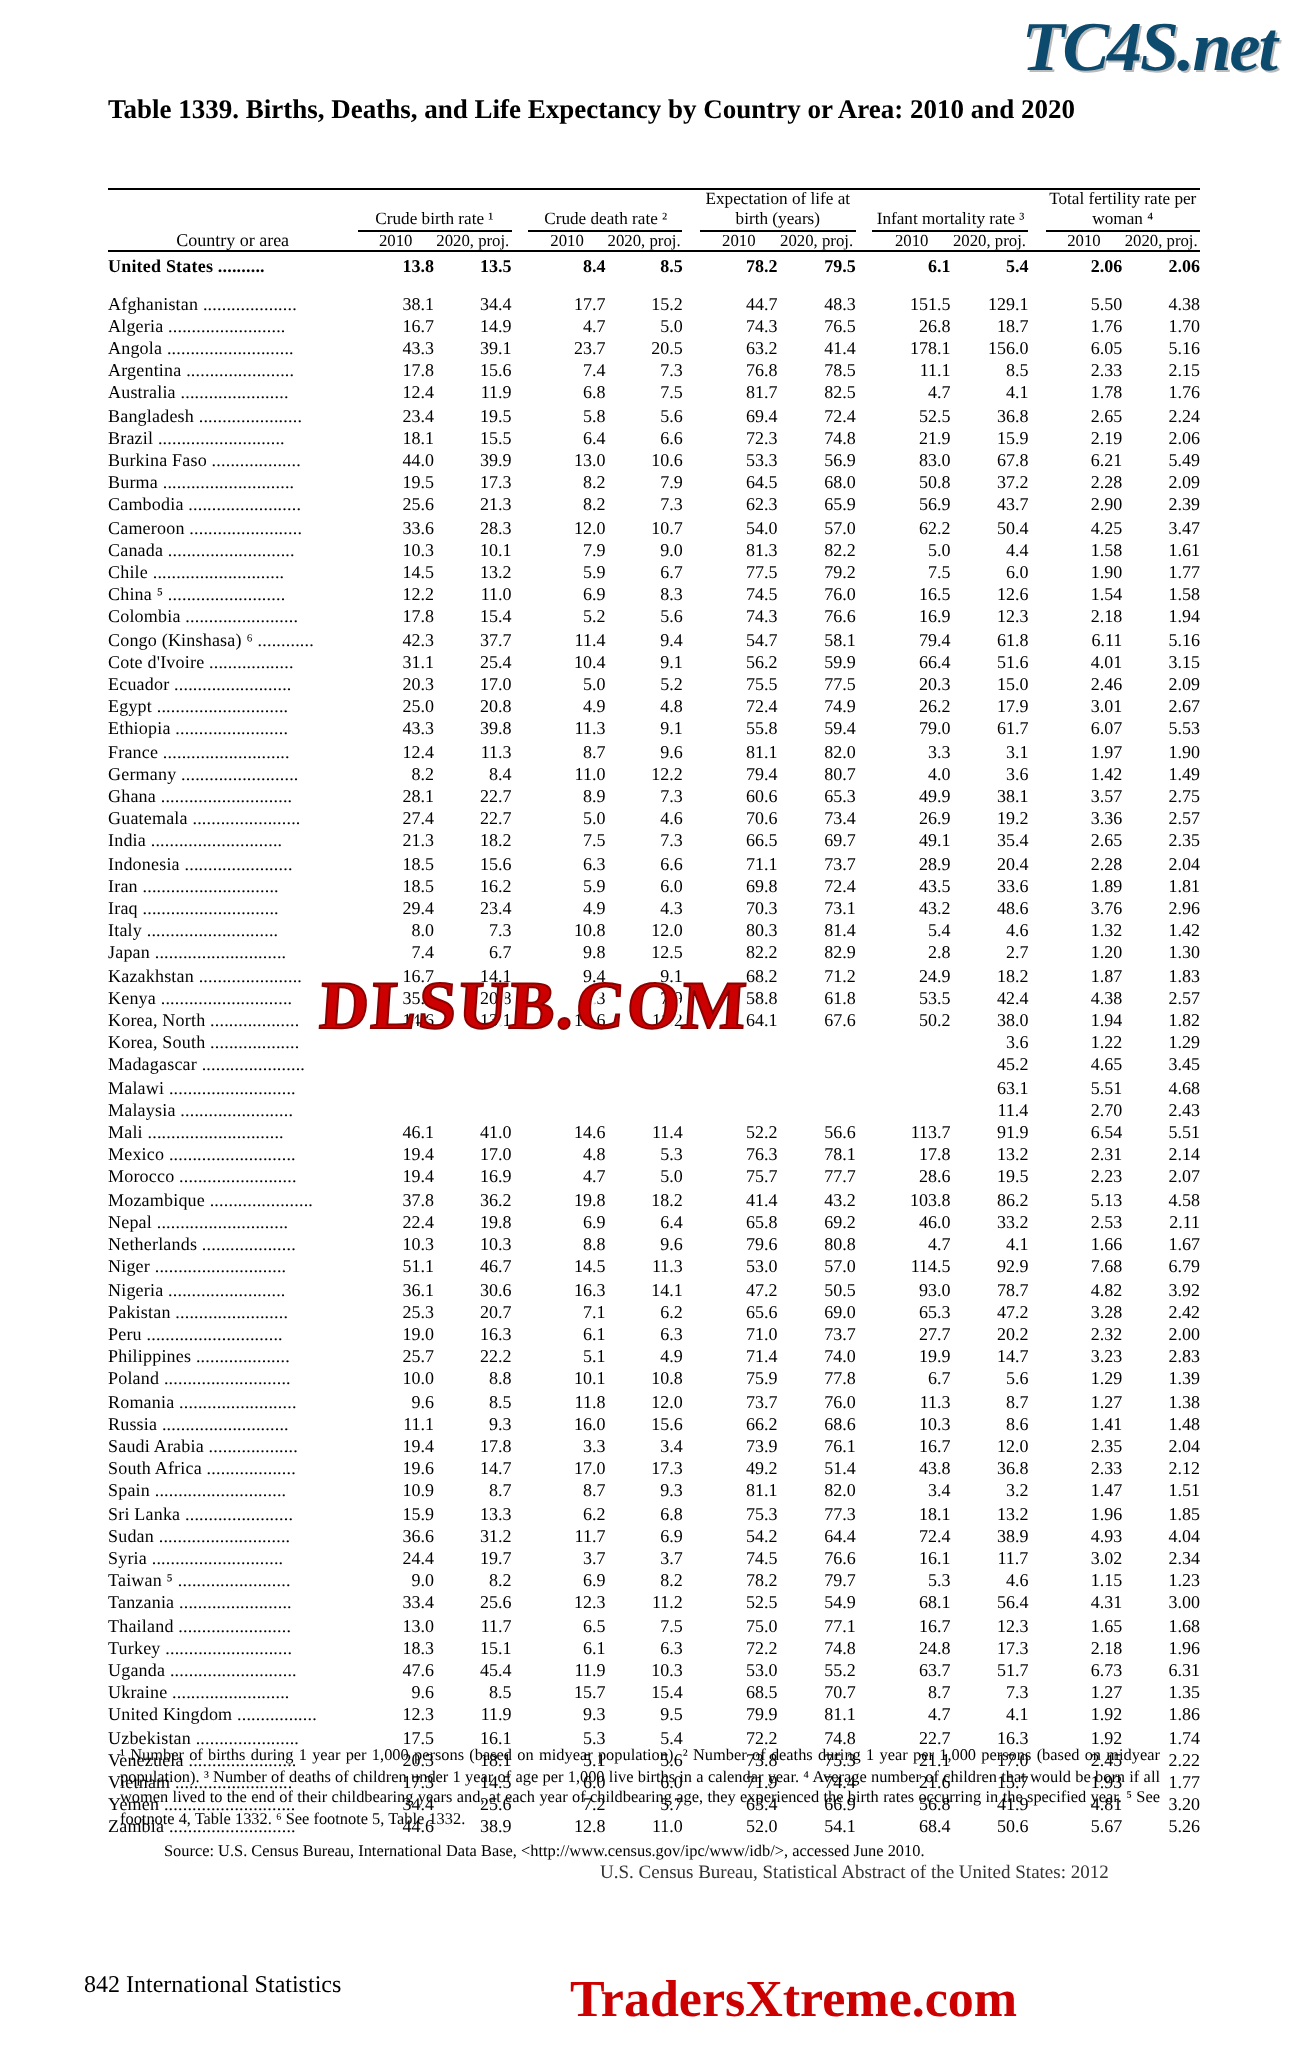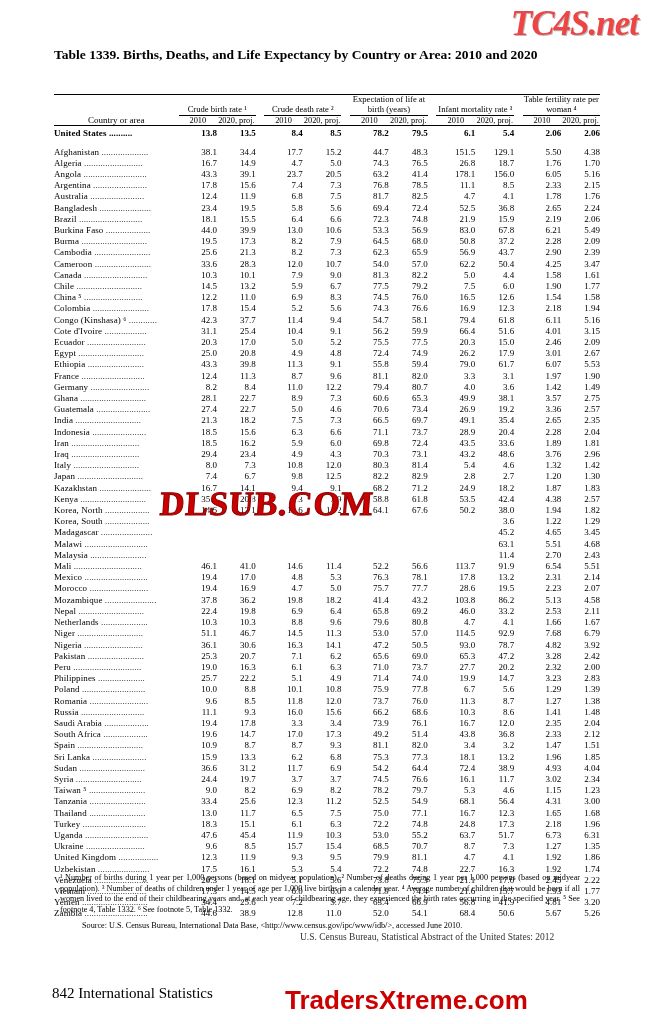--- a/index.html
+++ b/index.html
@@ -11,38 +11,38 @@
     position:relative;
     overflow:hidden;
   }
   .page{position:relative;width:652px;height:1024px;}
 
   
   .wm-tc4s{
     position:absolute;top:4px;right:14px;
     font-family:"Liberation Serif", serif;
     font-size:35px;font-weight:bold;font-style:italic;
-    color:#ef4444;
+    color:#0c4a6e;
     letter-spacing:-1px;
     text-shadow:1px 1px 0 #bbb;
   }
   .wm-dlsub{
     position:absolute;left:160px;top:485px;
     font-family:"Liberation Serif", serif;
     font-size:34px;font-weight:bold;
     color:#cc0000;
     -webkit-text-stroke:1px #880000;
     letter-spacing:1px;
     transform:skewX(-4deg);
     text-shadow:2px 2px 0 rgba(255,255,255,0.9);
     z-index:5;
   }
   .wm-traders{
     position:absolute;left:285px;top:985px;
-    font-family:Liberation Sans, sans-serif;
+    font-family:Liberation Serif, serif;
     font-size:26px;font-weight:bold;
     color:#cc0000;
     text-shadow:1px 1px 0 rgba(255,255,255,0.8);
     z-index:5;
   }
   .wm-census{
     position:absolute;left:300px;top:932px;
     font-size:9.5px;color:#333;
     z-index:1;
   }
@@ -110,22 +110,22 @@
   tr.us td{font-weight:bold;line-height:1.7;margin-top:36px;}
   tr.us .c-name{font-weight:bold;}
 
   
   .foot{
     position:absolute;left:60px;top:873px;width:520px;
     font-size:8.2px;line-height:1.28;text-align:justify;
   }
   .foot .src{ text-align:left; margin-top:6px; padding-left:22px;}
   .footer-page{
-    position:absolute;left:52px;top:985px;
-    font-size:15px;
+    position:absolute;left:42px;top:985px;
+    font-size:12px;
   }
 </style>
 </head>
 <body>
 
 <div class="page">
 
   <div class="wm-tc4s">TC4S.net</div>
 
   <div class="title">Table 1339. Births, Deaths, and Life Expectancy by Country or Area: 2010 and 2020</div>
@@ -135,21 +135,21 @@
       <tr>
         <td class="hdr-country rule-top" rowspan="2">Country or area</td>
         <td class="hdr-group rule-top" colspan="2">Crude birth rate ¹</td>
         <td class="gap rule-top"></td>
         <td class="hdr-group rule-top" colspan="2">Crude death rate ²</td>
         <td class="gap rule-top"></td>
         <td class="hdr-group rule-top" colspan="2">Expectation of life at birth (years)</td>
         <td class="gap rule-top"></td>
         <td class="hdr-group rule-top" colspan="2">Infant mortality rate ³</td>
         <td class="gap rule-top"></td>
-        <td class="hdr-group rule-top" colspan="2">Table fertility rate per woman ⁴</td>
+        <td class="hdr-group rule-top" colspan="2">Total fertility rate per woman ⁴</td>
       </tr>
       <tr>
         <td class="hdr-year">2010</td>
         <td class="hdr-year">2020, proj.</td>
         <td class="gap"></td>
         <td class="hdr-year">2010</td>
         <td class="hdr-year">2020, proj.</td>
         <td class="gap"></td>
         <td class="hdr-year">2010</td>
         <td class="hdr-year">2020, proj.</td>

